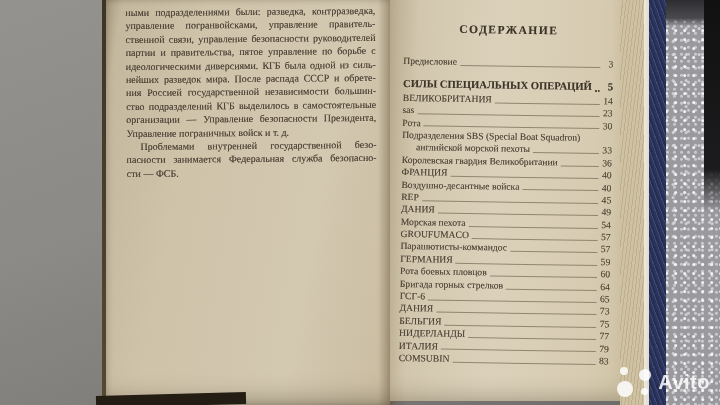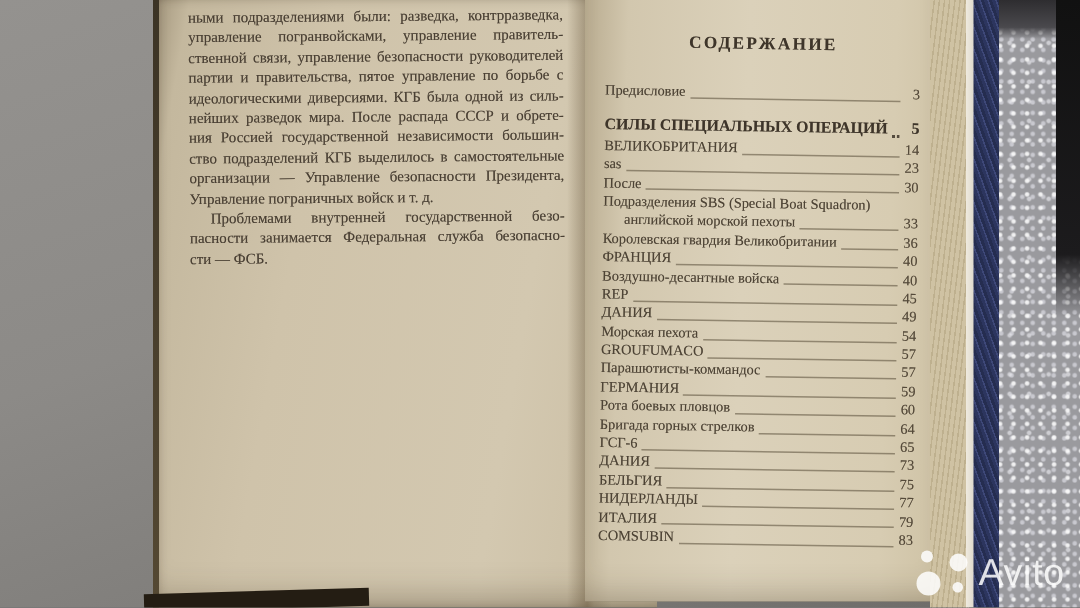--- a/index.html
+++ b/index.html
@@ -28,21 +28,20 @@
   }
   .dark-strip{
     position:absolute;left:704px;top:0;width:16px;height:212px;
     background:linear-gradient(180deg,#111 0%,#1c1b1d 80%,rgba(28,27,29,0));
   }
   
   .left-page{
     position:absolute;left:102px;top:0;width:288px;height:405px;
     background:linear-gradient(100deg,#a2957c 0%,#c4b89e 6%,#cfc3aa 30%,#d3c8b0 70%,#c9bca1 100%);
     box-shadow:inset 0 -18px 22px -12px rgba(60,48,30,.35), inset 4px 0 8px -3px rgba(40,30,15,.55);
-    padding-left:48px;
   }
   .left-page .edge{
     position:absolute;left:0;top:0;width:4px;height:100%;
     background:linear-gradient(180deg,#3c3425,#554933);
   }
   .gutter{
     position:absolute;left:378px;top:0;width:30px;height:405px;
     background:linear-gradient(90deg,rgba(70,55,30,0) 0%,rgba(80,62,35,.38) 45%,rgba(70,55,30,.18) 60%,rgba(70,55,30,0) 100%);
   }
   .right-page{
@@ -100,21 +99,21 @@
     position:absolute;right:10px;bottom:8px;display:flex;align-items:center;gap:5px;
     opacity:.85;
   }
   .avito-logo{position:relative;width:36px;height:30px;}
   .avito-logo i{position:absolute;border-radius:50%;background:#fff;display:block;}
   .c1{width:16px;height:16px;left:0;bottom:0;}
   .c2{width:12px;height:12px;right:2px;top:2px;}
   .c3{width:8px;height:8px;left:3px;top:0;}
   .c4{width:7px;height:7px;right:5px;bottom:2px;}
   .avito-text{
-    font-family:"Liberation Sans",sans-serif;font-weight:normal;font-size:25px;color:#fff;
+    font-family:"Liberation Sans",sans-serif;font-weight:bold;font-size:20px;color:#fff;
     letter-spacing:.5px;
   }
 </style>
 </head>
 <body>
 
 <div id="photo">
   <div class="backdrop"></div>
   <div class="silver"></div>
   <div class="silver-topband"></div>
@@ -161,21 +160,21 @@
         <span class="lbl">ВЕЛИКОБРИТАНИЯ</span>
         <span class="leader"></span>
         <span class="pg">14</span>
       </div>
       <div class="toc-row">
         <span class="lbl">sas</span>
         <span class="leader"></span>
         <span class="pg">23</span>
       </div>
       <div class="toc-row">
-        <span class="lbl">После</span>
+        <span class="lbl">Рота</span>
         <span class="leader"></span>
         <span class="pg">30</span>
       </div>
       <div class="toc-row noleader">
         <span class="lbl">Подразделения SBS (Special Boat Squadron)</span>
 
       </div>
       <div class="toc-row cont">
         <span class="lbl">английской морской пехоты</span>
         <span class="leader"></span>

